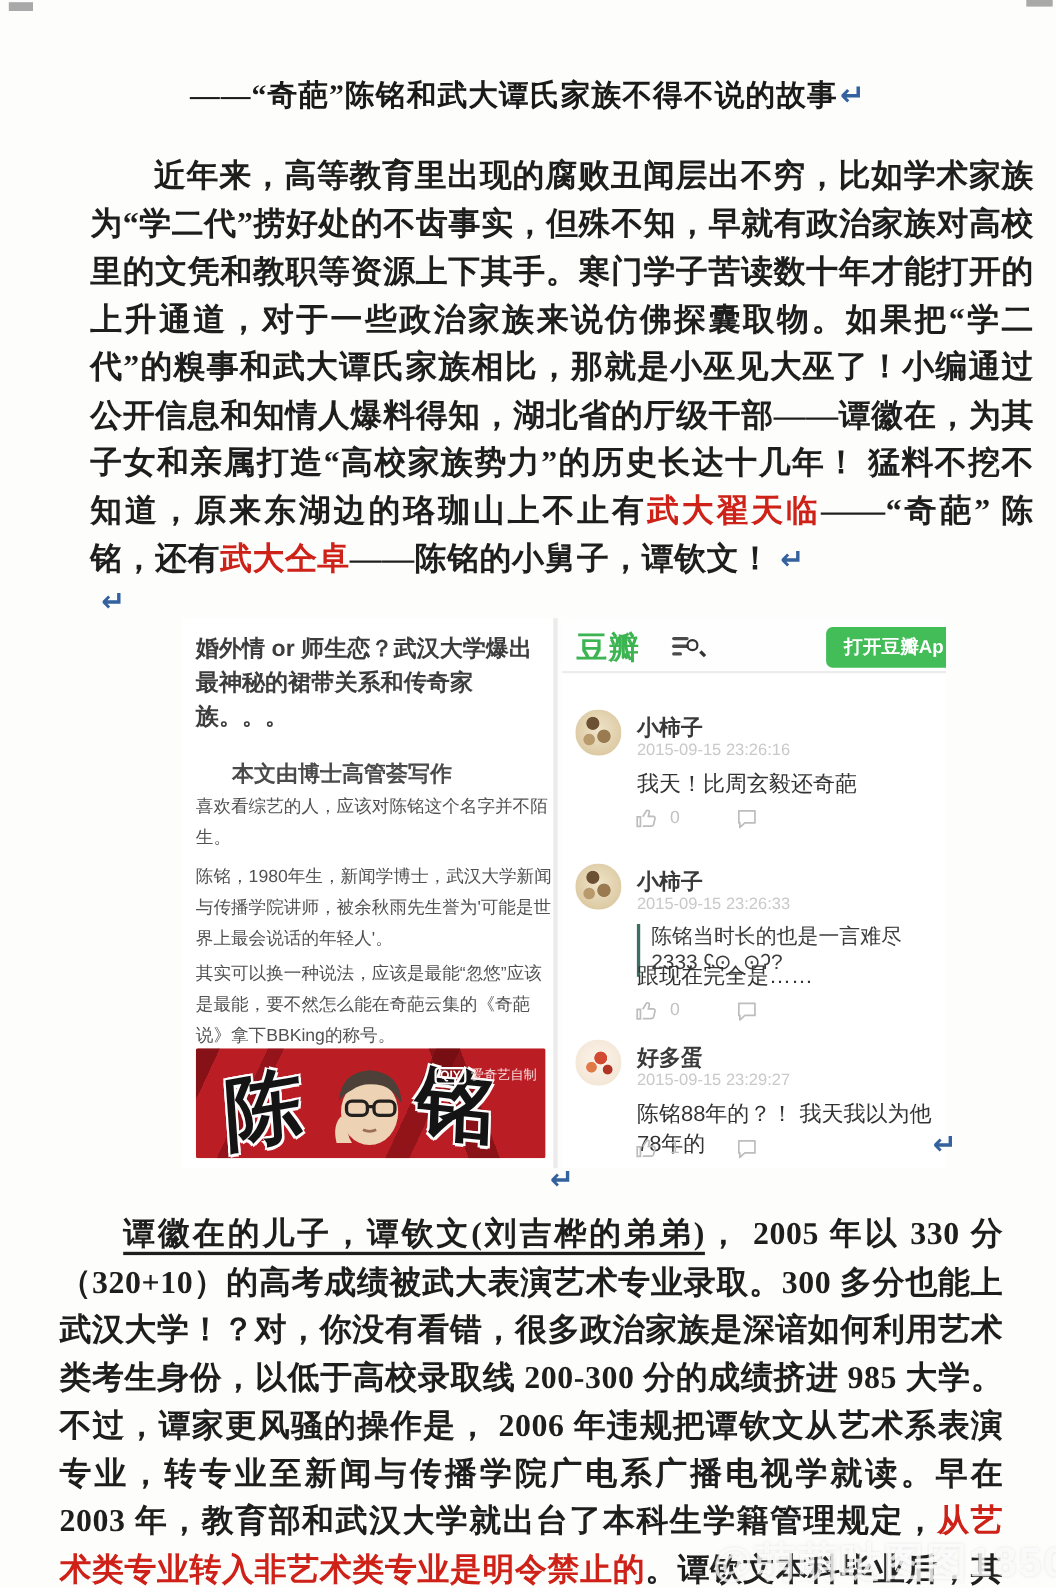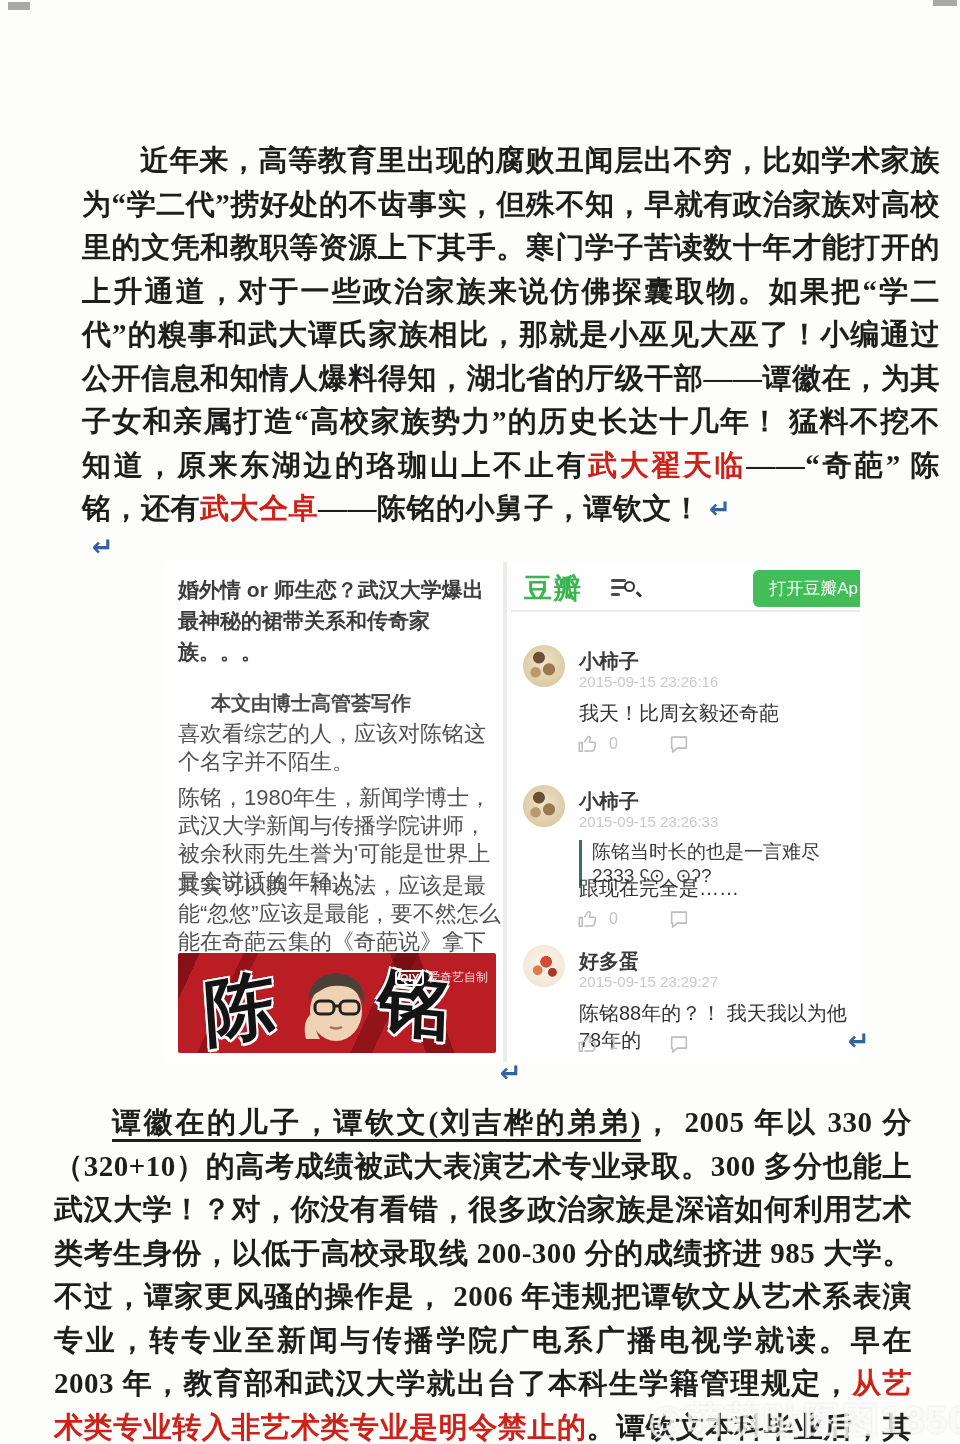--- a/index.html
+++ b/index.html
@@ -44,21 +44,21 @@
     position:absolute; left:165px; top:0; width:342px; height:500px;
     background:#ffffff; border-right:4px solid #ececec;
     font-family:"Liberation Sans", sans-serif;
   }
   .lc-title { position:absolute; left:13px; top:12px; width:318px; font-size:21px; line-height:31px; font-weight:700; color:#3d3d3d; }
   .lc-meta { position:absolute; left:13px; top:80px; width:320px; display:flex; align-items:center; gap:9px; }
   .lc-date { font-size:17px; color:#bcbcbc; }
   .lc-author { font-size:17px; color:#8f8f8f; }
   .lc-btn { font-size:15px; color:#ffffff; padding:4px 10px; border-radius:3px; white-space:nowrap; border:none; }
   .lc-byline { position:absolute; left:46px; top:128px; font-size:20px; font-weight:700; color:#4a4a4a; }
-  .lc-p { position:absolute; left:13px; width:324px; font-size:22px; line-height:28px; color:#515151; }
+  .lc-p { position:absolute; left:13px; width:324px; font-size:16px; line-height:28px; color:#515151; }
   .lc-p1 { top:158px; } .lc-p2 { top:222px; } .lc-p3 { top:310px; }
 
   .banner {
     position:absolute; left:13px; top:391px; width:318px; height:100px;
     background:
       linear-gradient(115deg, rgba(90,8,12,0.55) 0 6%, transparent 6% 18%, rgba(110,10,16,0.5) 18% 22%, transparent 22% 60%, rgba(95,9,13,0.45) 60% 66%, transparent 66%),
       linear-gradient(70deg, transparent 0 70%, rgba(90,8,12,0.5) 70% 78%, transparent 78%),
       #bb1d24;
     overflow:hidden; border-radius:2px;
   }
@@ -81,21 +81,21 @@
   }
   .db-header { position:absolute; left:0; top:0; width:100%; height:50px; border-bottom:2px solid #ececec; background:#fefefe; }
   .db-logo { position:absolute; left:13px; top:8px; font-size:28px; font-weight:900; color:#3cb452; letter-spacing:1px; }
   .db-menusearch { position:absolute; left:100px; top:16px; width:32px; height:20px; }
   .db-menusearch .bar { position:absolute; left:0; height:2.5px; background:#4a4a4a; border-radius:2px; }
   .db-menusearch .b1 { top:1px; width:15px; } .db-menusearch .b2 { top:8px; width:15px; } .db-menusearch .b3 { top:15px; width:9px; }
   .db-menusearch .lens { position:absolute; left:13px; top:3px; width:11px; height:11px; border:2.5px solid #333; border-radius:50%; }
   .db-menusearch .handle { position:absolute; left:25px; top:15px; width:6px; height:2.5px; background:#333; transform:rotate(45deg); }
   .db-open-btn {
     position:absolute; right:-14px; top:8px; background:#43bd57; color:#fff;
-    font-size:17px; font-weight:400; padding:7px 16px; border-radius:6px; border:none; white-space:nowrap;
+    font-size:17px; font-weight:700; padding:7px 16px; border-radius:6px; border:none; white-space:nowrap;
   }
   .comment { position:absolute; left:0; width:100%; }
   .avatar { position:absolute; left:12px; width:42px; height:42px; border-radius:50%; }
   .av-tan {
     background:
       radial-gradient(circle at 38% 30%, #6b5034 0 14%, transparent 16%),
       radial-gradient(circle at 62% 58%, #9a7b51 0 16%, transparent 18%),
       radial-gradient(circle at 30% 65%, #b99a6d 0 12%, transparent 14%),
       radial-gradient(circle at 50% 45%, #efe4ca, #ddcba4 70%, #c9ae80);
   }
@@ -128,20 +128,21 @@
 </style>
 </head>
 <body>
 
 <div class="page">
 
   <div class="artifact a-tl"></div>
   <div class="artifact a-tr"></div>
 
 
+  <div class="doc-subtitle"><span>——“奇葩”陈铭和武大谭氏家族不得不说的故事</span><span class="pilcrow arrow-inline-title">↵</span></div>
 
   <div class="bodytext intro"><span>近年来，高等教育里出现的腐败丑闻层出不穷，比如学术家族为“学二代”捞好处的不齿事实，但殊不知，早就有政治家族对高校里的文凭和教职等资源上下其手。寒门学子苦读数十年才能打开的上升通道，对于一些政治家族来说仿佛探囊取物。如果把“学二代”的糗事和武大谭氏家族相比，那就是小巫见大巫了！小编通过公开信息和知情人爆料得知，湖北省的厅级干部——谭徽在，为其子女和亲属打造“高校家族势力”的历史长达十几年！ 猛料不挖不知道，原来东湖边的珞珈山上不止有</span><span class="red">武大翟天临</span><span>——“奇葩” </span><span class="bold">陈铭</span><span>，还有</span><span class="red">武大仝卓</span><span>——陈铭的小舅子，</span><span class="bold">谭钦文</span><span>！ </span><span class="pilcrow">↵</span></div>
 
   <div class="pilcrow-solo arrow-solo-left">↵</div>
 
   <div class="cards">
 
     <div class="left-card">
       <div class="lc-title">婚外情 or 师生恋？武汉大学爆出最神秘的裙带关系和传奇家族。。。</div>
       <div class="lc-byline">本文由博士高管荟写作</div>

